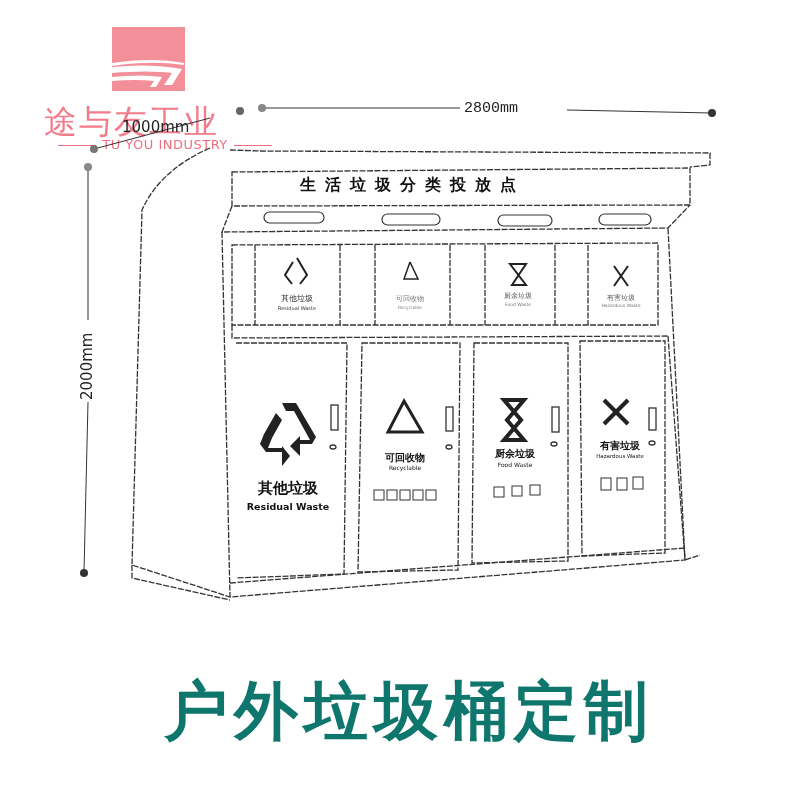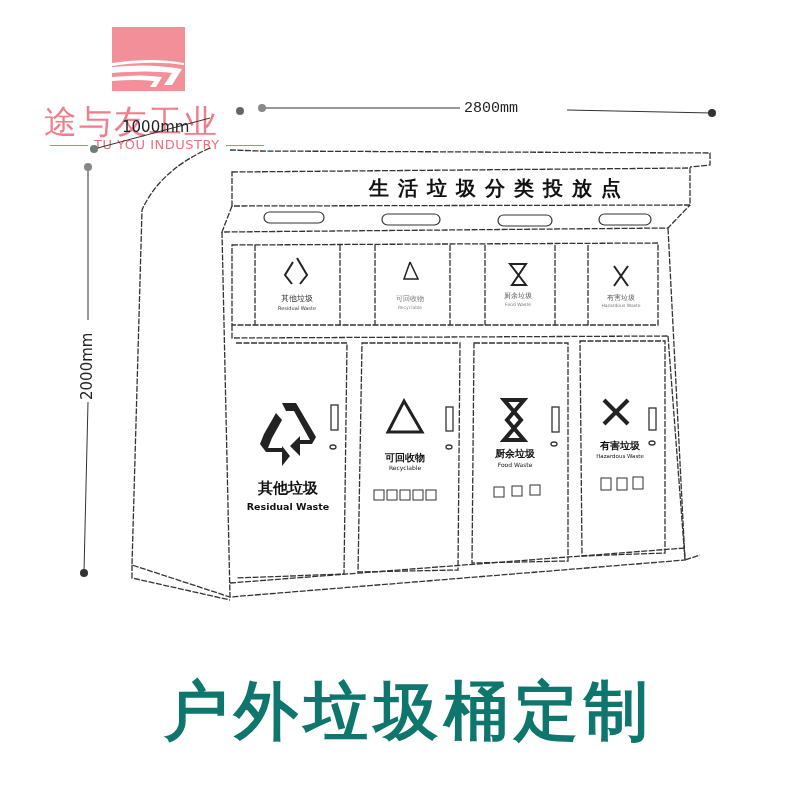--- a/index.html
+++ b/index.html
@@ -1,21 +1,21 @@
 <!DOCTYPE html>
 <html><head>
 <meta charset="utf-8">
 <style>
   html, body { margin:0; padding:0; background:#ffffff; }
   body { width:800px; height:800px; position:relative; overflow:hidden; font-family:"DejaVu Sans", sans-serif; color:#222; }
   .abs { position:absolute; }
   
   .logo-box { left:112px; top:27px; width:73px; height:64px; background:#f38f98; }
   .logo-cn { left:44px; top:100px; width:220px; font-size:33px; color:#f06f7e; letter-spacing:2px; font-family:Liberation Serif, serif; font-weight:300; opacity:0.9; white-space:nowrap; }
-  .logo-en { left:50px; top:137px; width:230px; font-size:13px; color:#f06f7e; white-space:nowrap; letter-spacing:0.5px; }
+  .logo-en { left:50px; top:137px; width:230px; font-size:13px; color:#f06f7e; white-space:nowrap; text-align:center; letter-spacing:0.5px; }
   .dim { font-size:15px; color:#222; white-space:nowrap; font-family:"DejaVu Sans", sans-serif; }
   .dim-vert { left:58px; top:350px; transform:rotate(-90deg); transform-origin:left top; }
   svg text { font-family:"DejaVu Sans", sans-serif; }
   .big-title { left:0; top:668px; width:800px; text-align:center; font-size:64px; font-weight:bold; color:#0f766e; letter-spacing:6px; font-family:"DejaVu Sans", sans-serif;margin-left:9px; }
 </style>
 </head>
 <body>
 
 <div class="abs logo-box">
   <svg width="73" height="64" viewBox="0 0 73 64">
@@ -152,19 +152,19 @@
       <rect x="512" y="486" width="10" height="10"></rect>
     <rect x="530" y="485" width="10" height="10"></rect>
   </g>
   <g fill="none" stroke="#333" stroke-width="1">
     <rect x="601" y="478" width="10" height="12"></rect>
       <rect x="617" y="478" width="10" height="12"></rect>
     <rect x="633" y="477" width="10" height="12"></rect>
   </g>
 </svg>
 
-<div class="abs" style="left:300px;top:175px;width:330px;text-align:right;font-size:20px;font-weight:bold;letter-spacing:9px;color:#111;">生活垃圾分类投放点</div>
+<div class="abs" style="left:300px;top:175px;width:330px;text-align:left;font-size:16px;font-weight:bold;letter-spacing:9px;color:#111;">生活垃圾分类投放点</div>
 
 <div class="abs dim" style="left:464px;top:100px;font-family:Liberation Mono, monospace;">2800mm</div>
 <div class="abs dim" style="left:122px;top:118px;">1000mm</div>
 <div class="abs dim dim-vert" style="left:78px;top:400px;">2000mm</div>
 
 <div class="abs big-title">户外垃圾桶定制</div>
 
 </body></html>

